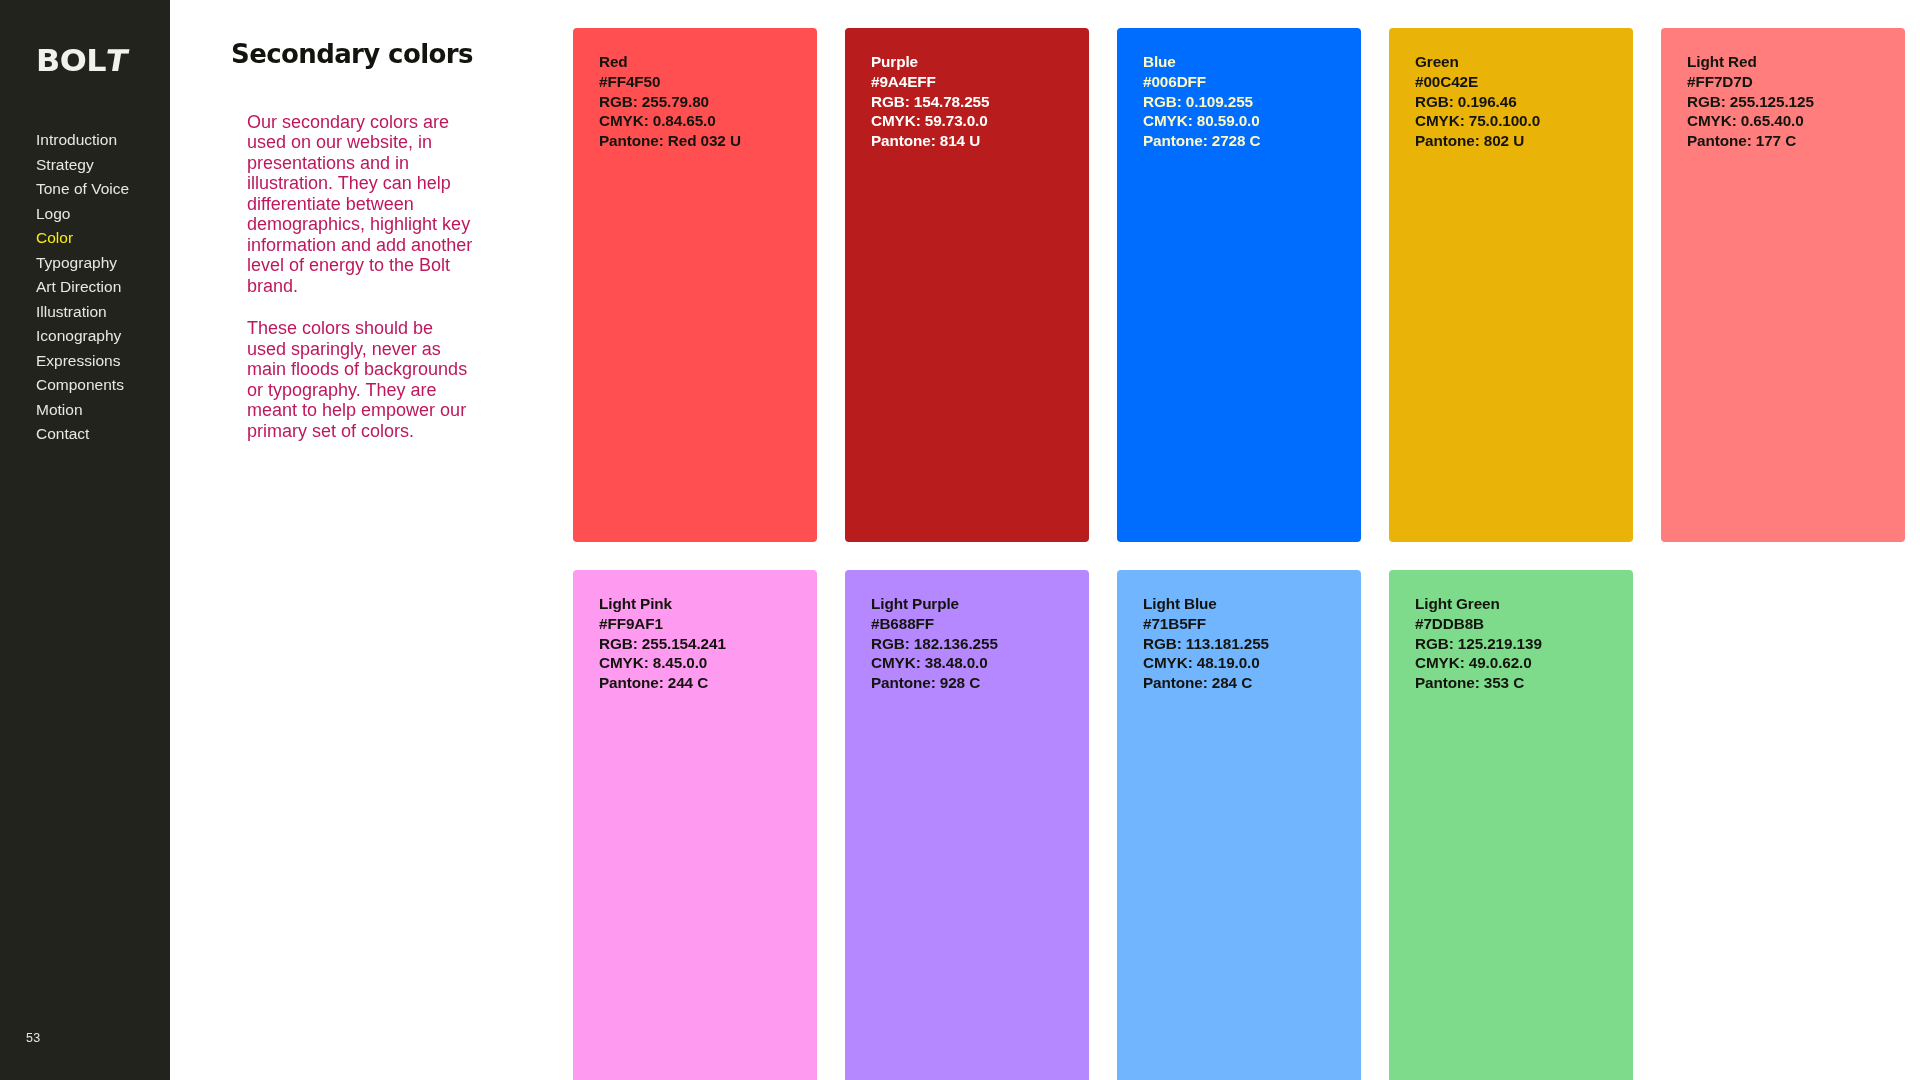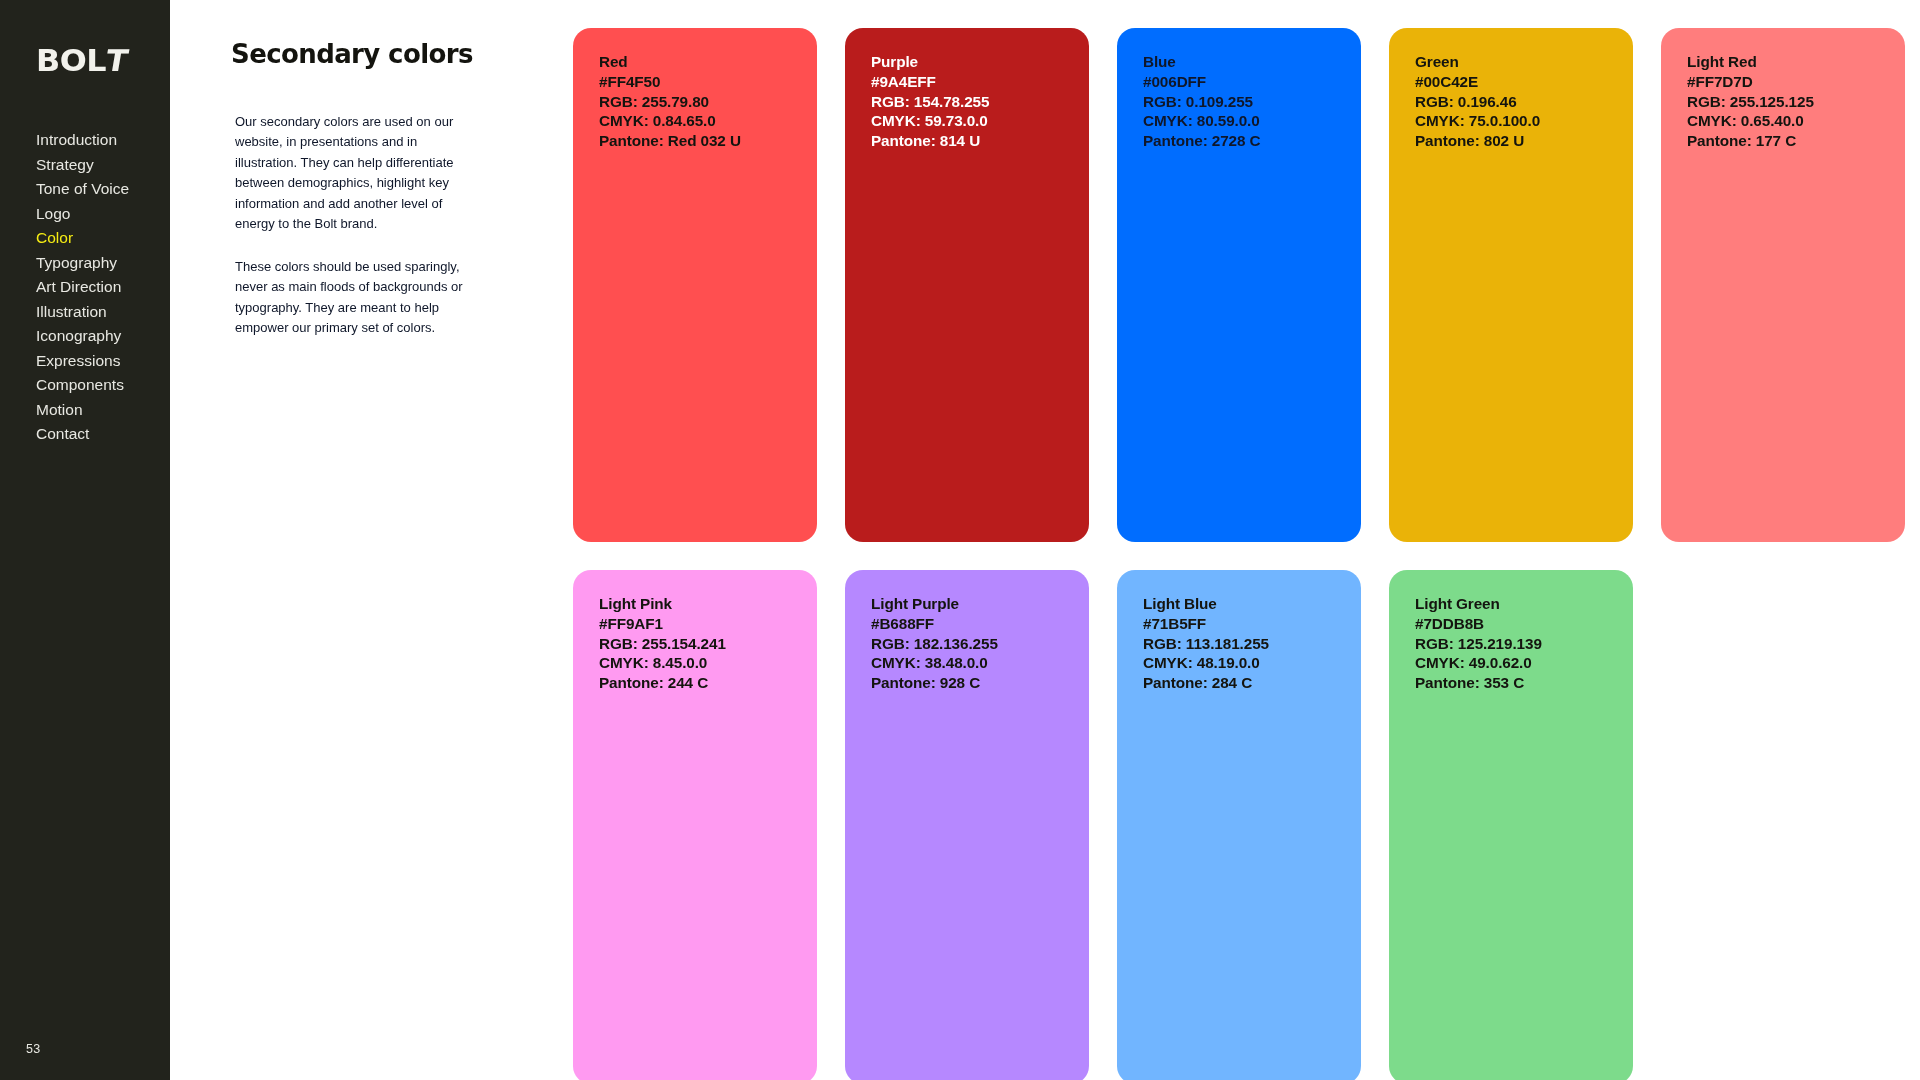--- a/index.html
+++ b/index.html
@@ -69,21 +69,21 @@
     white-space: nowrap;
     cursor: pointer;
   }
   .nav-item.active {
     color: #f5ec13;
   }
 
   .page-number {
     position: absolute;
     left: 26px;
-    bottom: 24px;
+    bottom: 35px;
     font-size: 12.5px;
     color: #e8e8e2;
     letter-spacing: 0.2px;
   }
 
   
   .main {
     position: relative;
     flex: 1;
     height: 892px;
@@ -99,42 +99,42 @@
   .section-title {
     font-family: "DejaVu Sans", sans-serif;
     font-size: 26px;
     font-weight: 700;
     letter-spacing: -0.6px;
     color: #14140f;
     margin: 0 0 43px 0;
     line-height: 1.1;
   }
   .intro-para {
-    font-size: 13px;
+    font-size: 18px;
     line-height: 20.5px;
-    color: #0f172a;
-    margin: 0 0 22px 4px;
+    color: #be185d;
+    margin: 0 0 22px 16px;
   }
   .intro-para:last-child { margin-bottom: 0; }
 
   
   .swatch-grid {
     position: absolute;
     left: 403px;
     top: 28px;
     width: 1453px;
     display: grid;
     grid-template-columns: repeat(5, 244px);
     grid-auto-rows: 514px;
     column-gap: 28px;
     row-gap: 28px;
   }
 
   .swatch {
-    border-radius: 18px;
+    border-radius: 4px;
     box-sizing: border-box;
     padding: 24px 24px 7px 26px;
     overflow: hidden;
   }
   .swatch-lines {
     display: flex;
     flex-direction: column;
   }
   .swatch-line {
     font-size: 15.3px;
@@ -191,21 +191,21 @@
         </div>
         <div class="swatch" style="background: #b91c1c; color: rgb(255, 255, 255);">
           <div class="swatch-lines">
             <div class="swatch-line">Purple</div>
             <div class="swatch-line">#9A4EFF</div>
             <div class="swatch-line">RGB: 154.78.255</div>
             <div class="swatch-line">CMYK: 59.73.0.0</div>
             <div class="swatch-line">Pantone: 814 U</div>
           </div>
         </div>
-        <div class="swatch" style="background: rgb(0, 109, 255); color: #0f172a;">
+        <div class="swatch" style="background: rgb(0, 109, 255); color: #fef9c3;">
           <div class="swatch-lines">
             <div class="swatch-line">Blue</div>
             <div class="swatch-line">#006DFF</div>
             <div class="swatch-line">RGB: 0.109.255</div>
             <div class="swatch-line">CMYK: 80.59.0.0</div>
             <div class="swatch-line">Pantone: 2728 C</div>
           </div>
         </div>
         <div class="swatch" style="background: #eab308; color: rgb(20, 20, 15);">
           <div class="swatch-lines">

